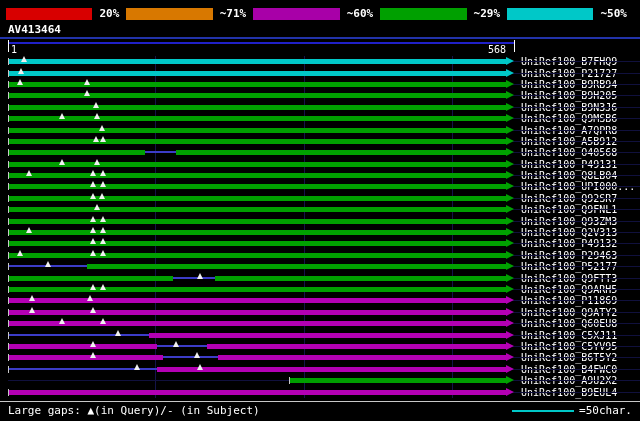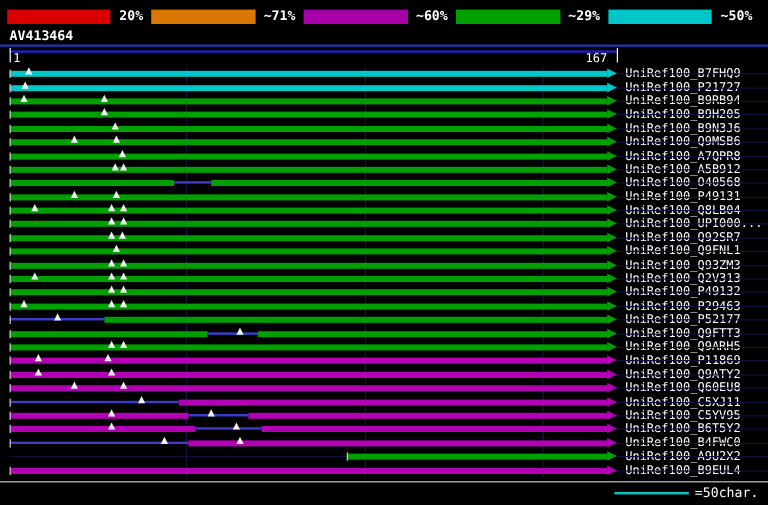--- a/index.html
+++ b/index.html
@@ -59,21 +59,21 @@
   </div>
 
 <div class="query-id">AV413464</div>
 <div class="blue-rule"></div>
 
 <div class="ruler">
   <div class="ruler-line"></div>
   <div class="tick tick-left"></div>
   <div class="tick tick-right"></div>
   <div class="qstart">1</div>
-  <div class="qend">167</div>
+  <div class="qend">568</div>
 </div>
 
 <div class="plot">
   <div class="gridline" style="left: 155.17px;"></div>
     <div class="gridline" style="left: 303.827px;"></div>
     <div class="gridline" style="left: 452.484px;"></div>
     <div class="rows" id="rows">
       <div class="row">
         <div class="track">
           <div class="rowline"></div>
@@ -401,15 +401,16 @@
           <div class="seg" style="left: 0%; width: 100%; background: rgb(180, 0, 180);"></div>
           <div class="arrow" style="left: 100%; border-left-color: rgb(180, 0, 180);"></div>
         </div>
         <div class="rlabel">UniRef100_B9EUL4</div>
       </div>
     </div>
 </div>
 
 <div class="footer-sep"></div>
 <div class="footer">
+  <span>Large gaps: ▲(in Query)/- (in Subject)</span>
   <span class="legend-line"></span>
   <span>=50char.</span>
 </div>
 
 </body></html>

